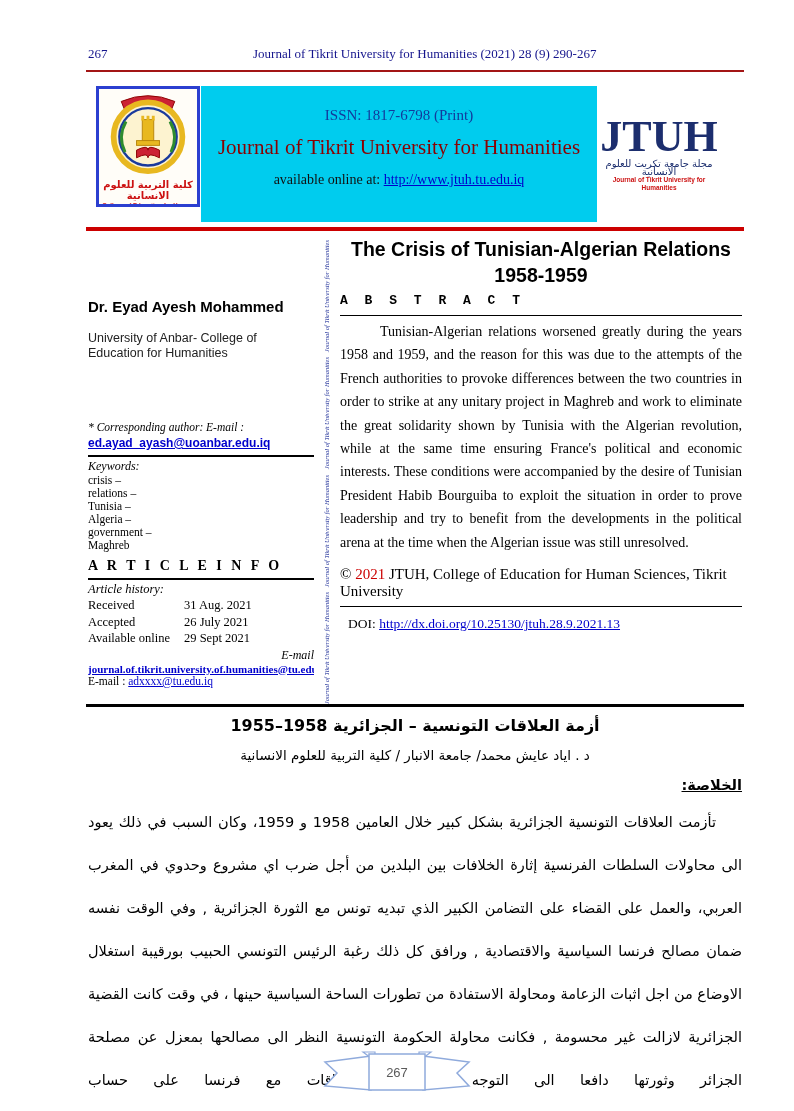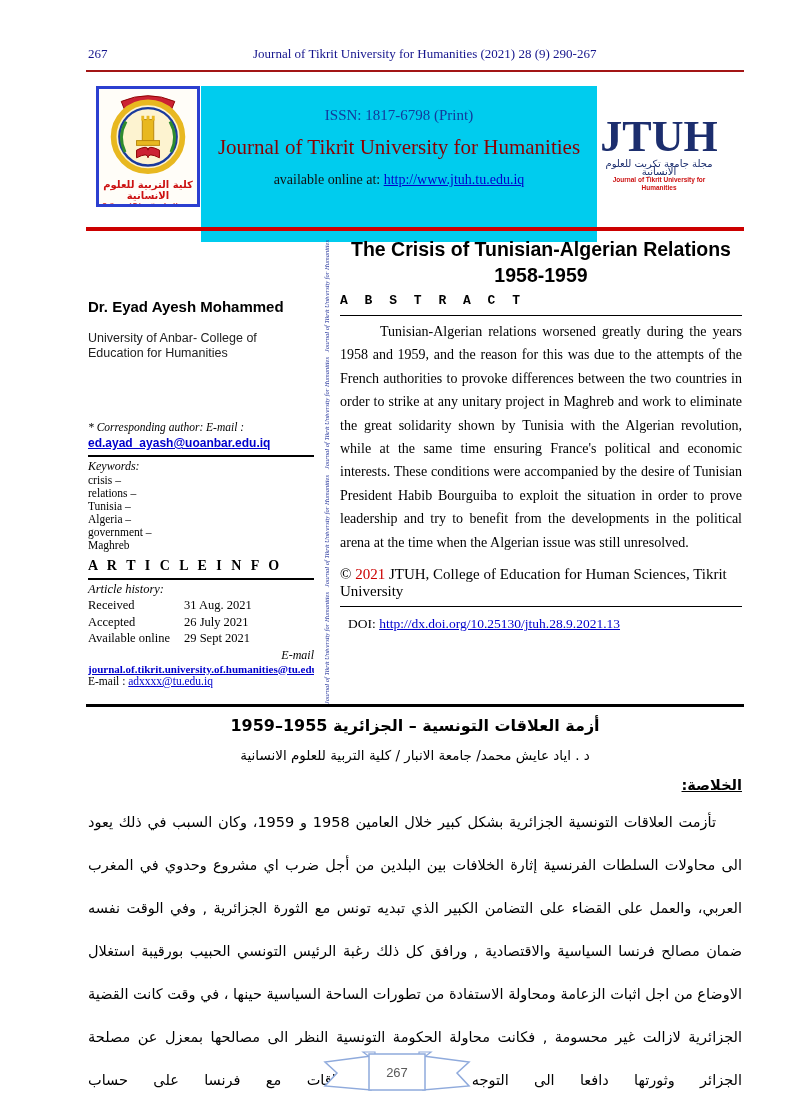--- a/index.html
+++ b/index.html
@@ -10,21 +10,21 @@
   .header { position:absolute; top:46px; left:88px; width:654px; display:flex; color:#14148c; font-size:13px; }
   .header .citation { flex:1; text-align:center; }
   .header-rule { position:absolute; top:70px; left:86px; width:658px; height:2px; background:#a31515; }
 
   
   .logo-box { position:absolute; top:86px; left:96px; width:104px; height:121px; border:3px solid #2b3fd0; background:#fffdf8; text-align:center; overflow:hidden; }
   .logo-cap-ar { color:#cc1111; font-weight:bold; font-size:10px; line-height:11px; font-family:"DejaVu Sans", sans-serif; }
   .logo-cap-en { color:#cc1111; font-weight:bold; font-size:6px; line-height:8px; font-family:"Liberation Sans", sans-serif; }
 
   
-  .banner { position:absolute; top:86px; left:201px; width:396px; height:156px; background:#00ccee; text-align:center; }
+  .banner { position:absolute; top:86px; left:201px; width:396px; height:136px; background:#00ccee; text-align:center; }
   .issn { margin-top:21px; color:#123a9c; font-size:15px; }
   .jname { margin-top:11px; color:#8b0000; font-size:21px; }
   .avail { margin-top:12px; color:#111; font-size:14px; }
   a.link { color:#0000cc; text-decoration:underline; cursor:pointer; }
 
   
   .jtuh { position:absolute; top:114px; left:600px; width:118px; text-align:center; }
   .jtuh-acronym { font-weight:bold; font-size:44px; line-height:46px; color:#1c2e6e; font-family:"Liberation Serif", serif; }
   .jtuh-ar { font-size:10px; line-height:8px; color:#1c2e6e; font-family:"DejaVu Sans", sans-serif; }
   .jtuh-en { font-size:6.5px; line-height:8px; color:#cc1111; font-weight:bold; font-family:"Liberation Sans", sans-serif; }
@@ -157,21 +157,21 @@
     <div class="abs-rule"></div>
     <div class="abstract-text">Tunisian-Algerian relations worsened greatly during the years 1958 and 1959, and the reason for this was due to the attempts of the French authorities to provoke differences between the two countries in order to strike at any unitary project in Maghreb and work to eliminate the great solidarity shown by Tunisia with the Algerian revolution, while at the same time ensuring France's political and economic interests. These conditions were accompanied by the desire of Tunisian President Habib Bourguiba to exploit the situation in order to prove leadership and try to benefit from the developments in the political arena at the time when the Algerian issue was still unresolved.</div>
     <div class="copyright"><span>© </span><span class="year">2021</span><span> JTUH, College of Education for Human Sciences, Tikrit University</span></div>
     <div class="doi-rule"></div>
     <div class="doi"><span>DOI: </span><a class="link">http://dx.doi.org/10.25130/jtuh.28.9.2021.13</a></div>
   </div>
 
   <div class="bottom-sep"></div>
 
   <div class="arabic">
-    <div class="ar-title">أزمة العلاقات التونسية – الجزائرية 1955–1959</div>
+    <div class="ar-title">أزمة العلاقات التونسية – الجزائرية 1958–1955</div>
     <div class="ar-byline">د . اياد عايش محمد/ جامعة الانبار / كلية التربية للعلوم الانسانية</div>
     <div class="ar-heading">الخلاصة:</div>
     <div class="ar-text">تأزمت العلاقات التونسية الجزائرية بشكل كبير خلال العامين 1958 و 1959، وكان السبب في ذلك يعود الى محاولات السلطات الفرنسية إثارة الخلافات بين البلدين من أجل ضرب اي مشروع وحدوي في المغرب العربي، والعمل على القضاء على التضامن الكبير الذي تبديه تونس مع الثورة الجزائرية , وفي الوقت نفسه ضمان مصالح فرنسا السياسية والاقتصادية , ورافق كل ذلك رغبة الرئيس التونسي الحبيب بورقيبة استغلال الاوضاع من اجل اثبات الزعامة ومحاولة الاستفادة من تطورات الساحة السياسية حينها ، في وقت كانت القضية الجزائرية لازالت غير محسومة , فكانت محاولة الحكومة التونسية النظر الى مصالحها بمعزل عن مصلحة الجزائر وثورتها دافعا الى التوجه الى عقد اتفاقات مع فرنسا على حساب</div>
   </div>
 
   <svg class="ribbon" viewBox="0 0 160 52">
     <polygon points="54,10 8,16 20,27 8,40 54,44" fill="#ffffff" stroke="#8faadc" stroke-width="1.5"></polygon>
     <polygon points="106,10 152,16 140,27 152,40 106,44" fill="#ffffff" stroke="#8faadc" stroke-width="1.5"></polygon>
     <polygon points="54,12 46,6 58,6 58,12" fill="#ffffff" stroke="#8faadc" stroke-width="1.2"></polygon>
     <polygon points="106,12 114,6 102,6 102,12" fill="#ffffff" stroke="#8faadc" stroke-width="1.2"></polygon>

